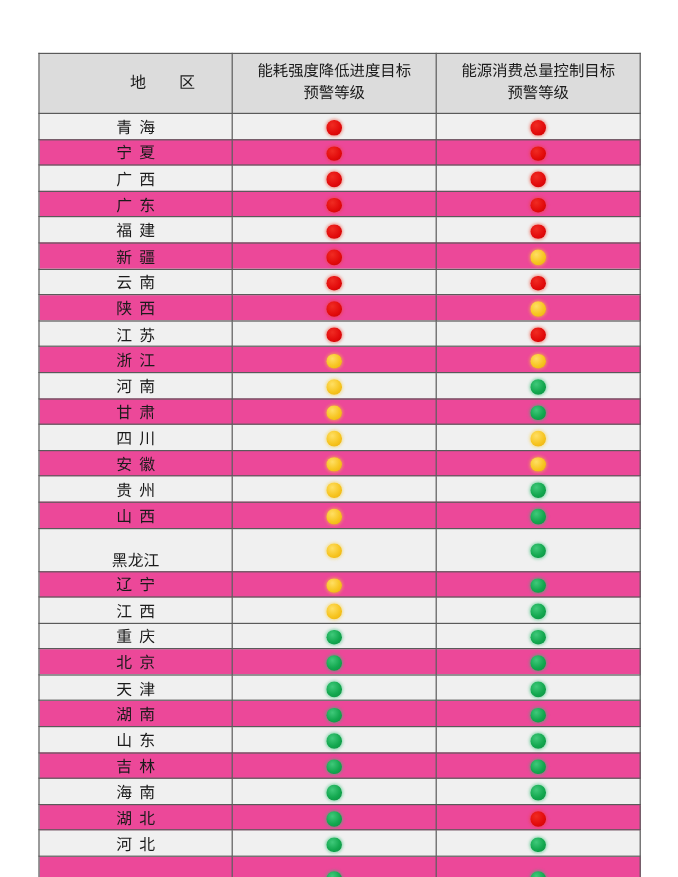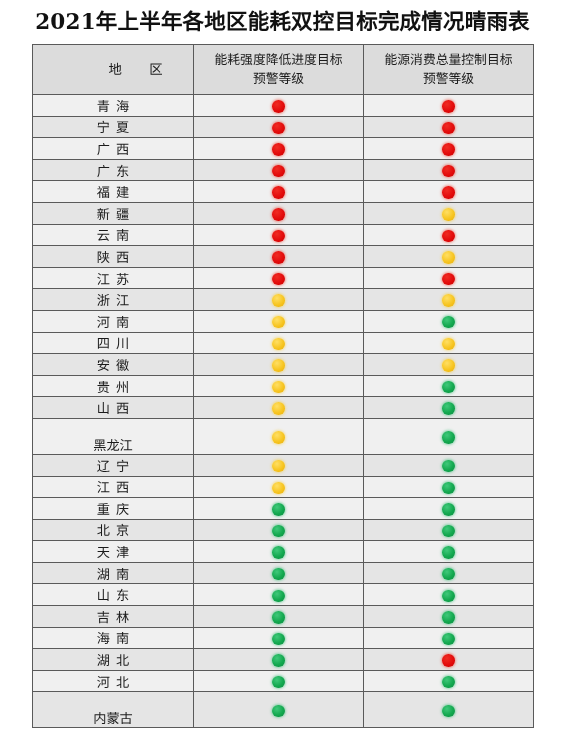--- a/index.html
+++ b/index.html
@@ -84,21 +84,21 @@
   thead th .hdr-line { display: block; }
   thead th.region-head {
     font-size: 13.4px;
     letter-spacing: 7px;
     text-indent: 7px;
     padding-left: 45px;
   }
 
   tbody tr { height: 20.6px; }
   tbody tr.odd  td { background: #f0f0f0; }
-  tbody tr.even td { background: #e5e5e5; }
+  tbody tr.even td { background: #ec4899; }
 
   td.region {
     font-family: "DejaVu Serif", "Liberation Serif", serif;
     font-size: 13.2px;
     color: #1b1b1b;
     text-align: center;
     vertical-align: middle;
     height: 20.6px;
     white-space: nowrap;
   }
@@ -149,23 +149,20 @@
     color: #4a4a4a;
     line-height: 1.35;
     white-space: nowrap;
   }
 </style>
 </head>
 <body>
 
 <div id="page">
 
-  <div class="title-wrap">
-    <div class="doc-title">2021年上半年各地区能耗双控目标完成情况晴雨表</div>
-  </div>
 
   <div class="table-wrap">
     <table class="sheet">
       <colgroup>
         <col class="c-region">
         <col class="c-m1">
         <col class="c-m2">
       </colgroup>
       <thead>
         <tr>
@@ -229,20 +226,25 @@
           <tr class="even">
             <td class="region"><span class="rname">浙江</span></td>
             <td class="dotcell"><span class="dot yellow"></span></td>
             <td class="dotcell"><span class="dot yellow"></span></td>
           </tr>
           <tr class="odd">
             <td class="region"><span class="rname">河南</span></td>
             <td class="dotcell"><span class="dot yellow"></span></td>
             <td class="dotcell"><span class="dot green"></span></td>
           </tr>
+          <tr class="even">
+            <td class="region"><span class="rname">甘肃</span></td>
+            <td class="dotcell"><span class="dot yellow"></span></td>
+            <td class="dotcell"><span class="dot green"></span></td>
+          </tr>
           <tr class="odd">
             <td class="region"><span class="rname">四川</span></td>
             <td class="dotcell"><span class="dot yellow"></span></td>
             <td class="dotcell"><span class="dot yellow"></span></td>
           </tr>
           <tr class="even">
             <td class="region"><span class="rname">安徽</span></td>
             <td class="dotcell"><span class="dot yellow"></span></td>
             <td class="dotcell"><span class="dot yellow"></span></td>
           </tr>

